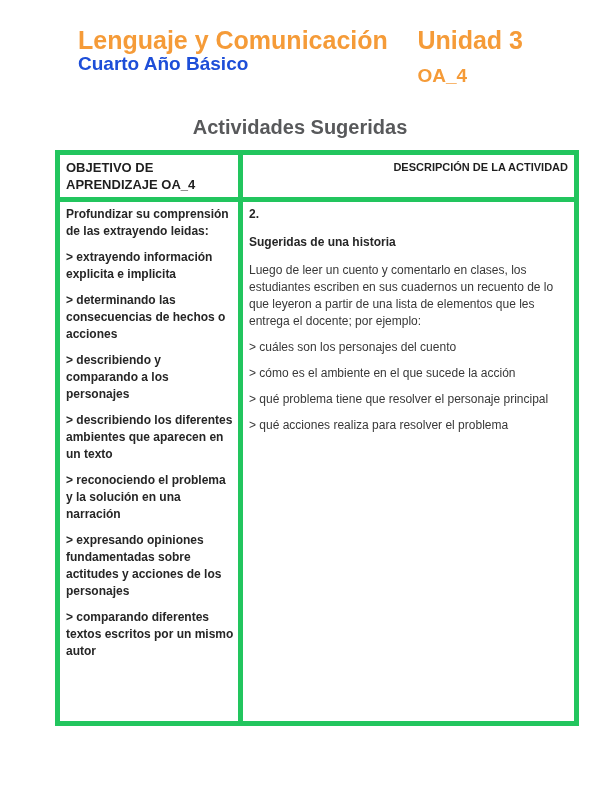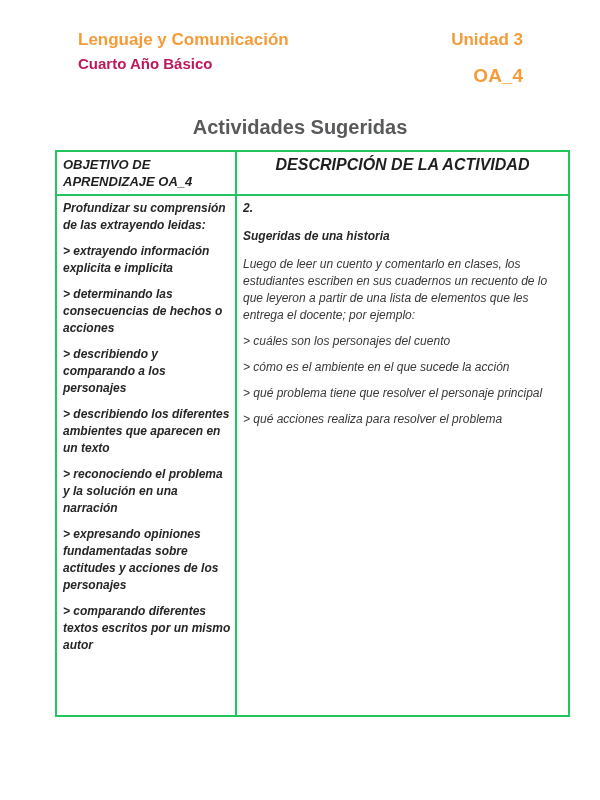--- a/index.html
+++ b/index.html
@@ -19,34 +19,34 @@
   
   .hdr-left {
     position: absolute;
     left: 78px;
     top: 28px;
   }
   .hdr-right {
     position: absolute;
     right: 77px;
     top: 28px;
-    text-align: right;
+    text-align: left;
   }
   .subject, .unit {
-    font-size: 17px;
+    font-size: 25px;
     font-weight: bold;
     line-height: 24px;
     color: #F59B38;
     white-space: nowrap;
   }
   .grade {
-    font-size: 15px;
+    font-size: 19px;
     font-weight: bold;
     line-height: 24px;
-    color: #be185d;
+    color: #1d4ed8;
     white-space: nowrap;
   }
   .oa {
     font-size: 19px;
     font-weight: bold;
     line-height: 24px;
     color: #F59B38;
     white-space: nowrap;
     margin-top: 12px;
   }
@@ -69,39 +69,38 @@
   table.activities {
     position: absolute;
     left: 55px;
     top: 150px;
     width: 487px;
     border-collapse: collapse;
     table-layout: fixed;
   }
   table.activities th,
   table.activities td {
-    border: 2px solid #22c55e;
+    border: 5px solid #22c55e;
     vertical-align: top;
     background: #ffffff;
-    font-style: italic;
   }
   th.col-obj {
     width: 168px;
     text-align: left;
     font-size: 13px;
     font-weight: bold;
     color: #1f1f1f;
     line-height: 17px;
     padding: 4px 4px 4px 6px;
     height: 33px;
   }
   th.col-desc {
     width: 319px;
-    text-align: center;
-    font-size: 16px;
+    text-align: right;
+    font-size: 11px;
     font-weight: bold;
     color: #1f1f1f;
     line-height: 17px;
     padding: 4px 6px;
   }
   td.cell-obj {
     font-size: 12px;
     font-weight: bold;
     color: #262626;
     line-height: 17px;

